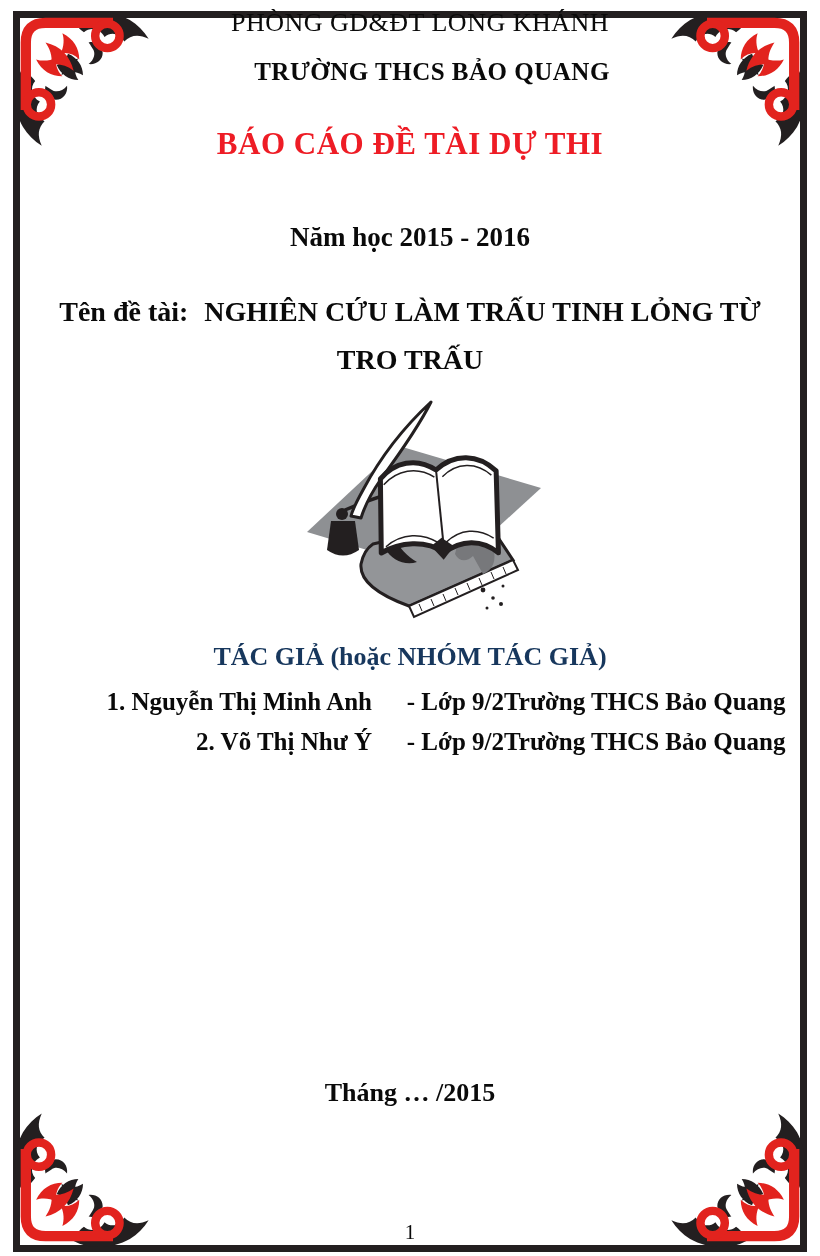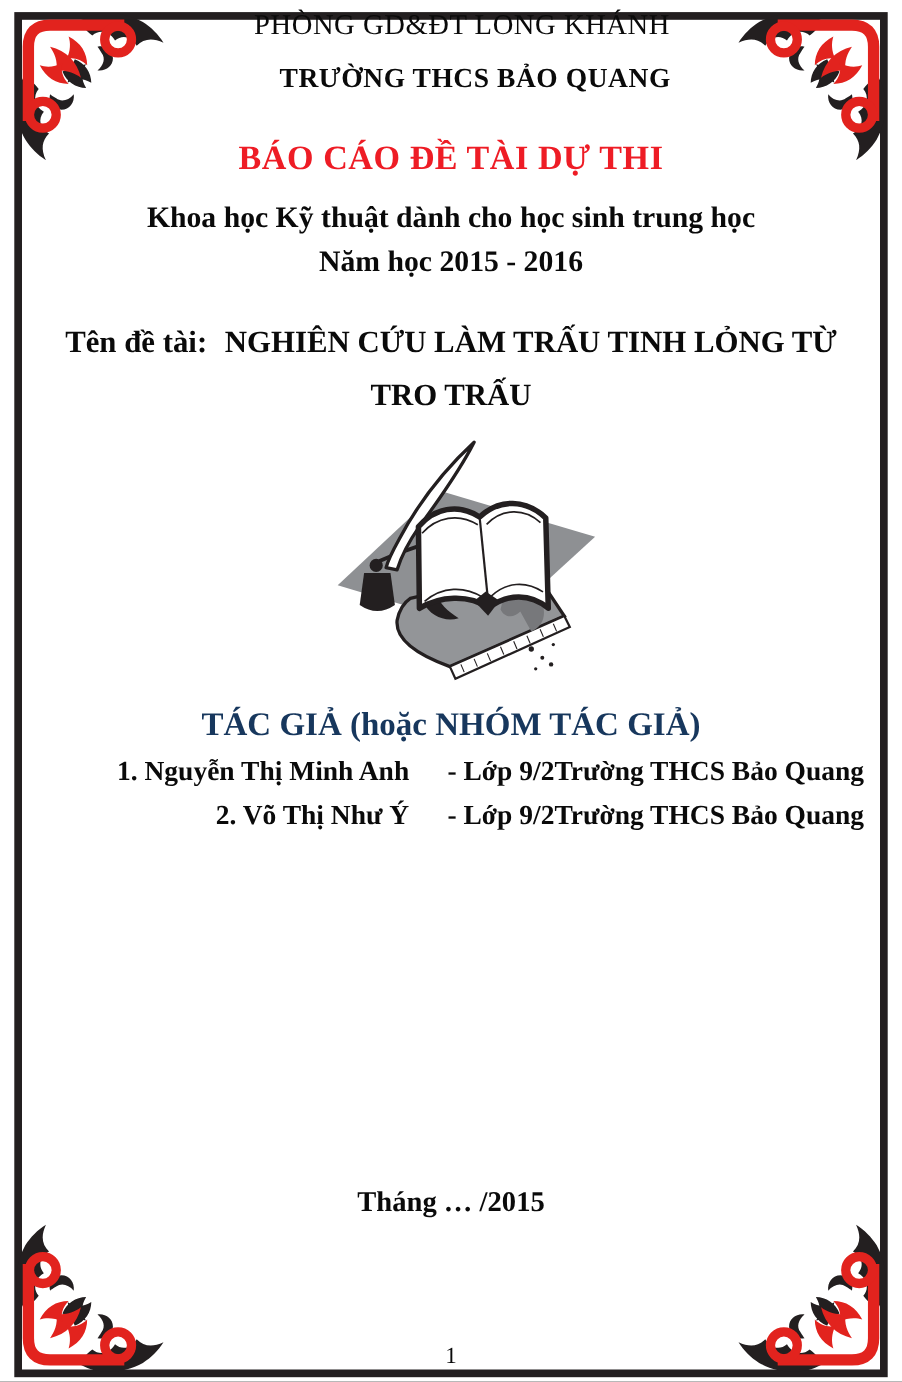--- a/index.html
+++ b/index.html
@@ -18,21 +18,21 @@
   .orn.br{right:8px;bottom:2px;transform:scale(-1,-1);}
   
   .ctr{position:absolute;left:0;right:0;text-align:center;}
   .hdr1{top:8px;font-size:26px;letter-spacing:.5px;padding-left:20px;}
   .hdr2{top:58px;font-size:25px;font-weight:bold;letter-spacing:.5px;padding-left:44px;}
   .title-red{top:126px;font-size:31px;font-weight:bold;color:#ee1c25;letter-spacing:.5px;}
   .sub1{top:182px;font-size:27px;font-weight:bold;}
   .sub2{top:222px;font-size:27px;font-weight:bold;}
   .topic{top:288px;font-size:28px;font-weight:bold;line-height:48px;}
   .topic .lbl{margin-right:16px;}
-  .authors-heading{top:642px;font-size:30px;font-weight:bold;color:#17375d;}
+  .authors-heading{top:642px;font-size:26px;font-weight:bold;color:#17375d;}
   .authors{position:absolute;left:84px;top:682px;font-size:25px;font-weight:bold;}
   .authors .row{display:grid;grid-template-columns:288px 132px auto;height:40px;align-items:center;text-align:right;}
   .date{top:1078px;font-size:26px;font-weight:bold;}
   .pagenum{top:1220px;font-size:21px;}
   .clipart{position:absolute;left:287px;top:398px;}
 </style>
 </head>
 <body>
 
 <div class="page">
@@ -74,21 +74,20 @@
       <use href="#orn"></use>
     </svg>
   <svg class="orn br" viewBox="0 0 160 160">
       <use href="#orn"></use>
     </svg>
 
   <div class="ctr hdr1">PHÒNG GD&amp;ĐT LONG KHÁNH</div>
   <div class="ctr hdr2">TRƯỜNG THCS BẢO QUANG</div>
 
   <div class="ctr title-red">BÁO CÁO ĐỀ TÀI DỰ THI</div>
-  <div class="ctr sub1">Khoa học Kỹ thuật dành cho học sinh trung học</div>
   <div class="ctr sub2">Năm học 2015 - 2016</div>
 
   <div class="ctr topic">
     <span class="lbl">Tên đề tài:</span><span>NGHIÊN CỨU LÀM TRẤU TINH LỎNG TỪ</span><br>
     <span>TRO TRẤU</span>
   </div>
 
   <svg class="clipart" width="268" height="226" viewBox="0 0 268 226">
 
     <polygon points="20,134 112,48 254,90 160,176" fill="#8e9093"></polygon>

